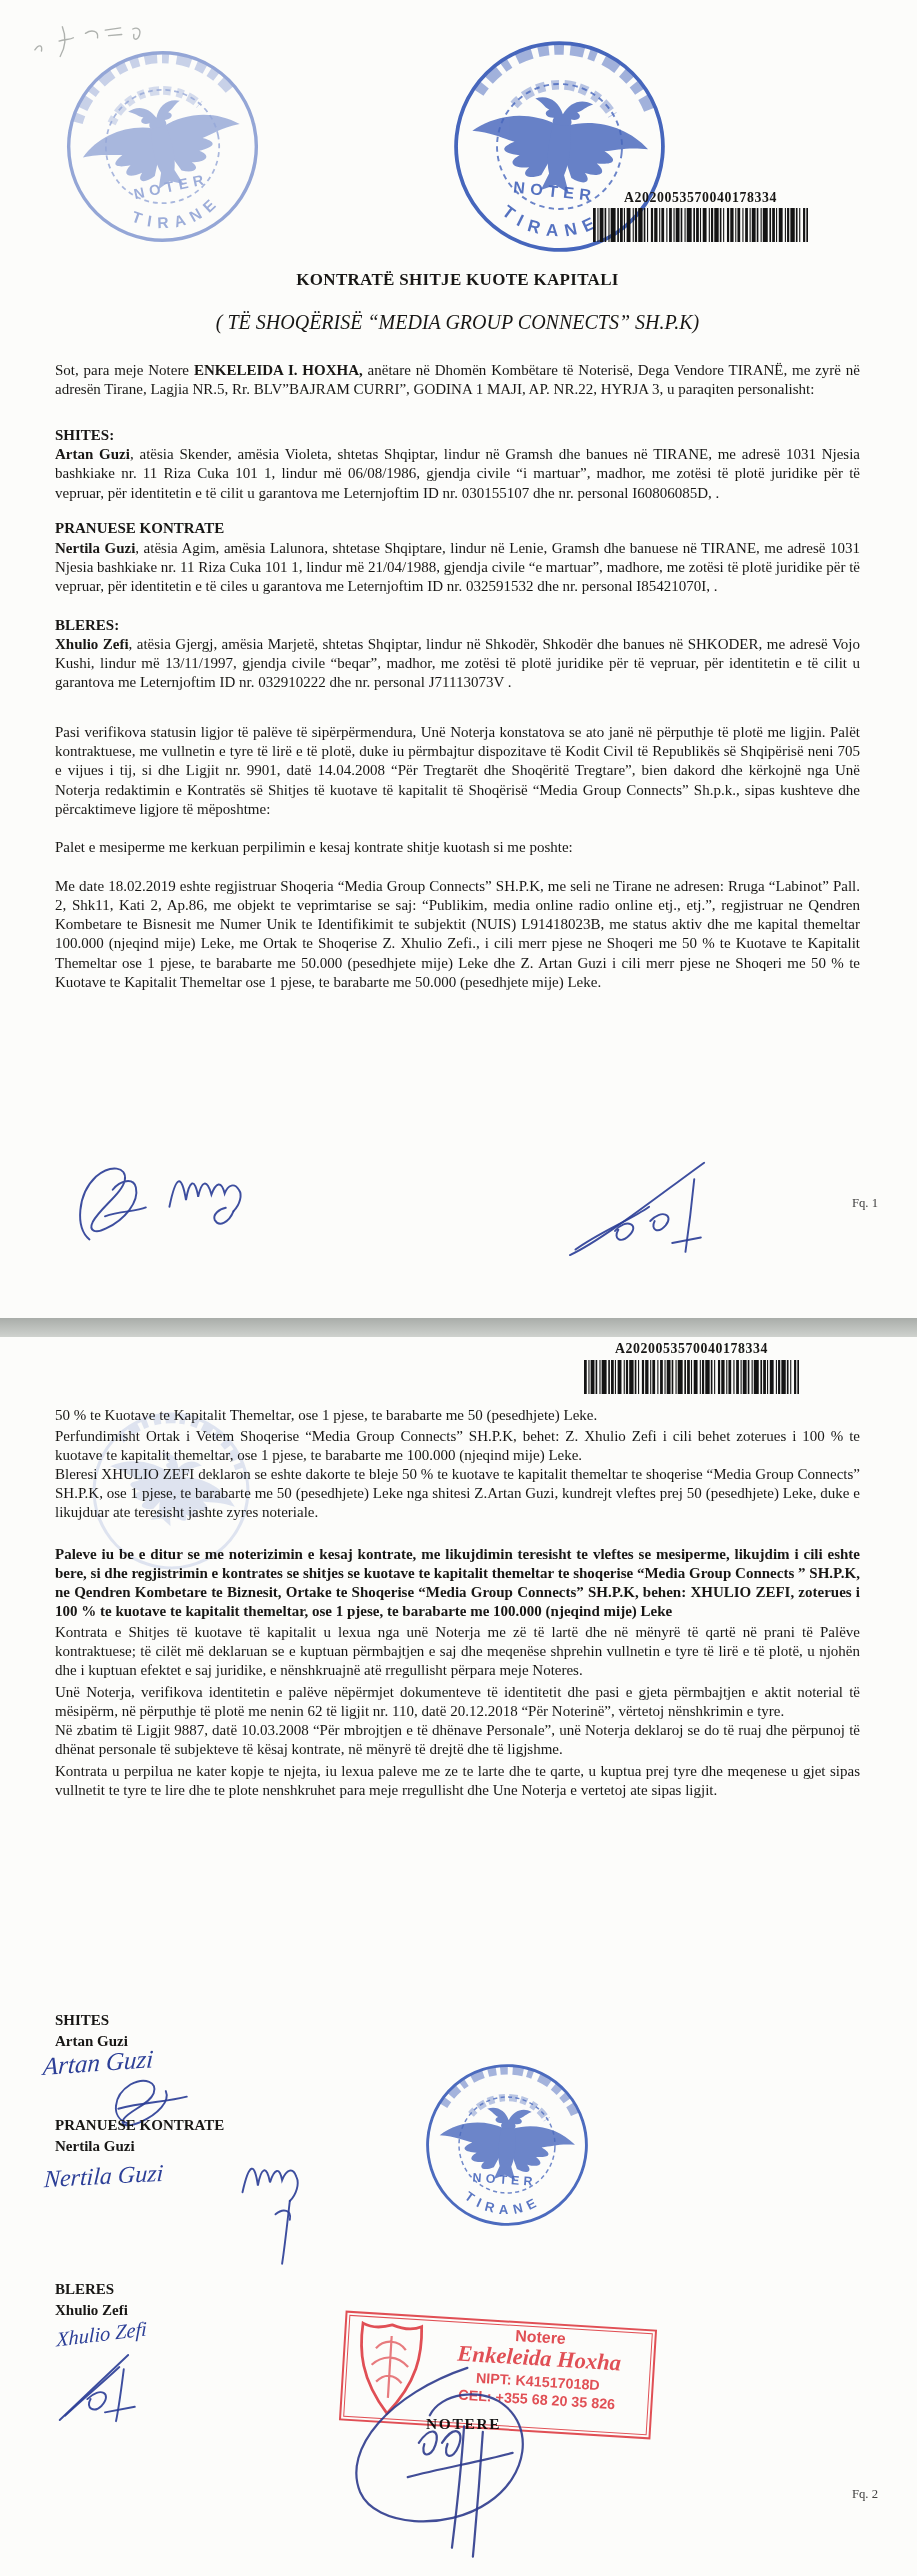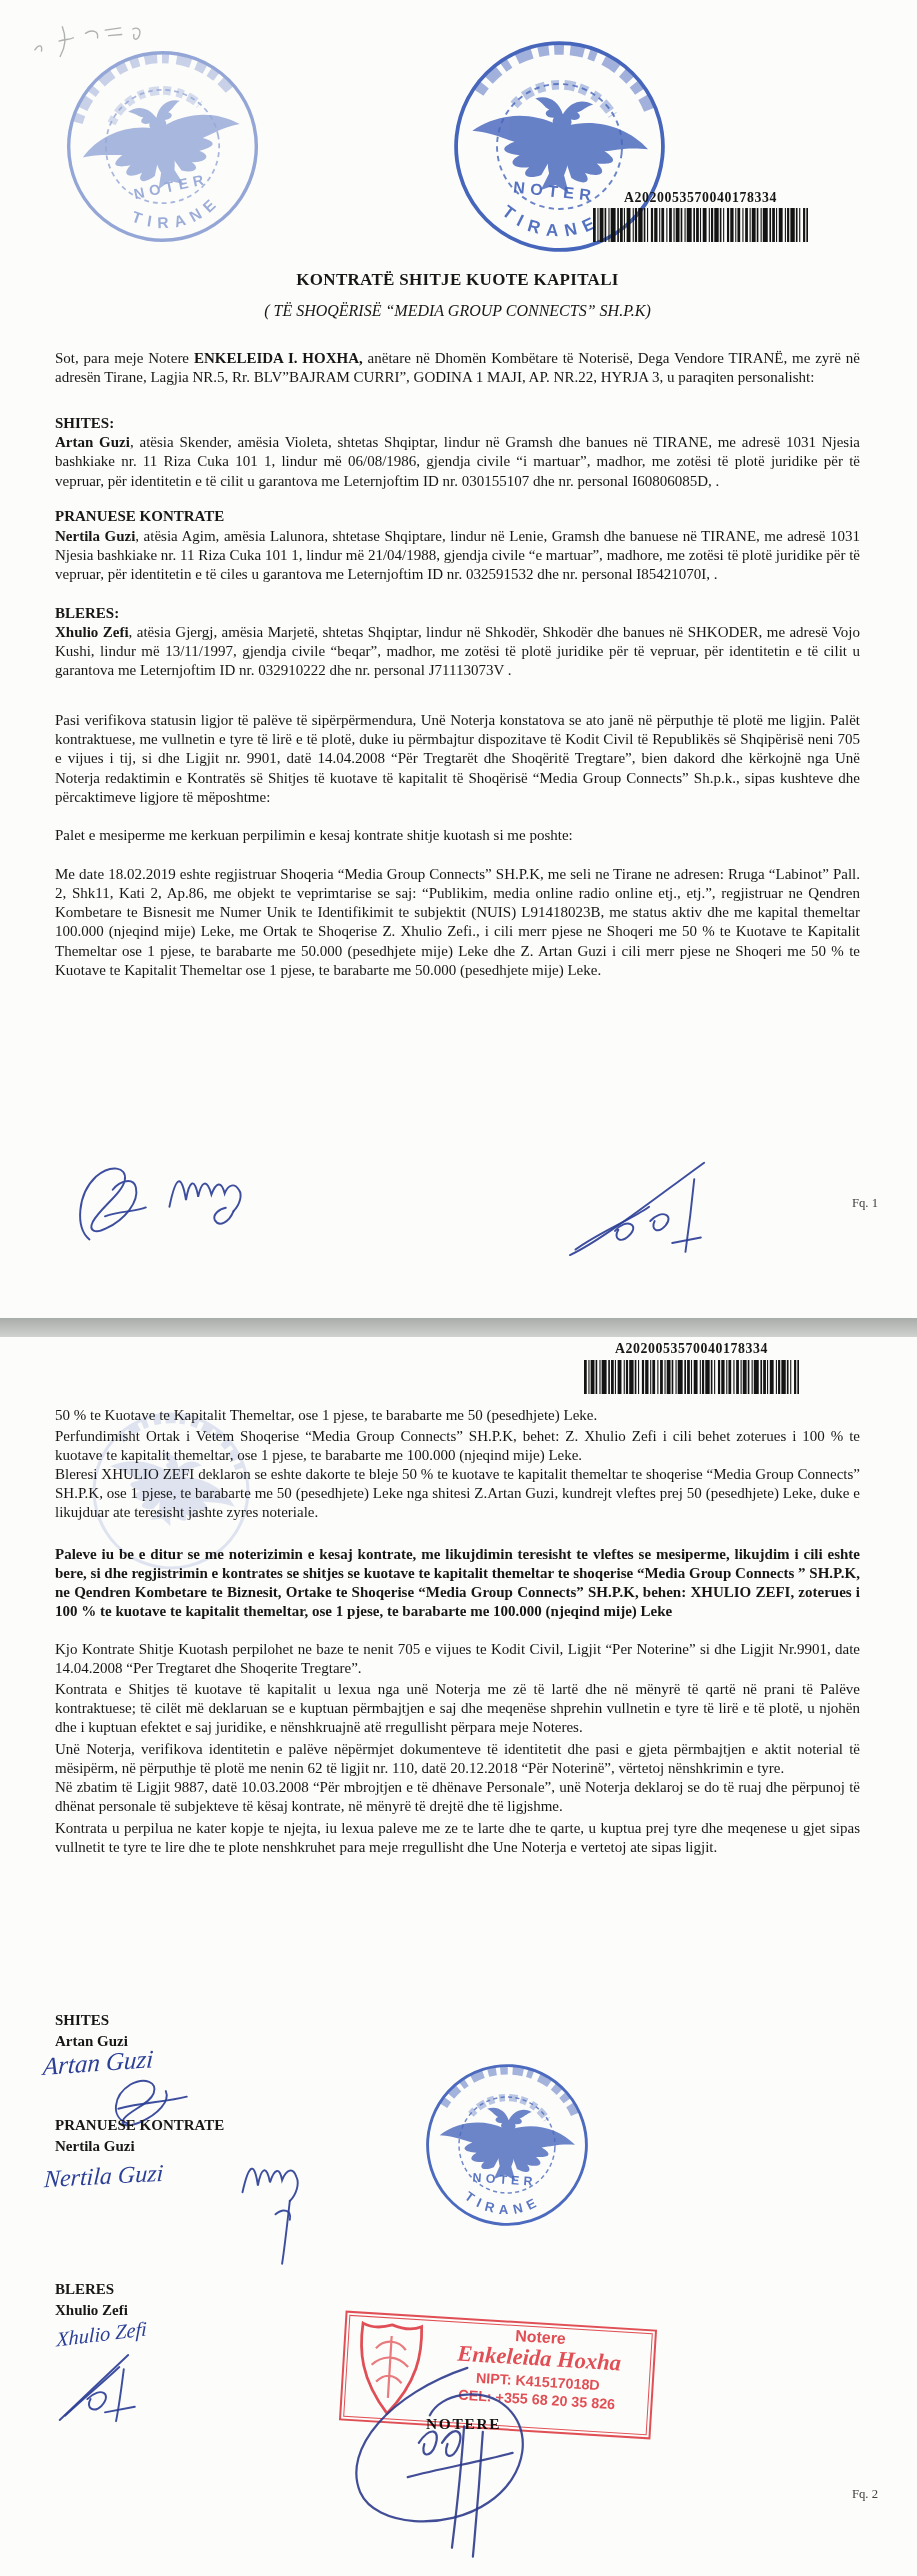--- a/index.html
+++ b/index.html
@@ -10,21 +10,21 @@
   .divider{position:absolute;top:1318px;left:0;width:917px;height:19px;
     background:linear-gradient(#a9ada9,#cfd2ce);}
   .page2{top:1337px;height:1239px;}
   
   .bt{position:absolute;left:55px;width:805px;}
   .bt1{top:269px;}
   .bt2{top:69px;}
   p{margin:0;text-align:justify;font-size:15px;line-height:19.3px;}
   .bt2 p{line-height:19px;}
   .doc-title{text-align:center;font-weight:bold;font-size:17px;line-height:21px;letter-spacing:0.3px;}
-  .doc-subtitle{text-align:center;font-style:italic;font-size:16px;line-height:21px;margin-top:10px;}
+  .doc-subtitle{text-align:center;font-style:italic;font-size:20px;line-height:21px;margin-top:22px;}
   .sec-h{font-weight:bold;text-align:left;}
   .mt50{margin-top:27.6px;}.mt48{margin-top:26.5px;}.mt30{margin-top:16.5px;}
   .mt34{margin-top:19px;}.mt54{margin-top:30px;}
   .g16{margin-top:2px;}.g42{margin-top:23px;font-weight:bold;}.g34{margin-top:19px;}
   .g4{margin-top:2.2px;}.g6{margin-top:3.3px;}
   
   .barcode-block{position:absolute;width:215px;text-align:center;}
   .bc1{left:593px;top:190px;}
   .bc2{left:584px;top:4.4px;}
   .barcode-num{font-weight:bold;font-size:13.8px;letter-spacing:0.6px;line-height:15.4px;}
@@ -173,21 +173,20 @@
       <svg class="barcode-svg" viewBox="0 0 390 62" preserveAspectRatio="none">
         <line x1="0" y1="31" x2="390" y2="31" stroke="#141414" stroke-width="62" stroke-dasharray="5 3 2 2 7 2 3 4 2 2 9 3 3 2 5 2 2 3 7 4 2 2 4 2 8 2 3 3 2 5 4 2 6 3 2 2 5 4 2 3"></line>
       </svg>
     </div>
 
     <div class="bt bt2">
       <p>50 % te Kuotave te Kapitalit Themeltar, ose 1 pjese, te barabarte me 50 (pesedhjete) Leke.</p>
       <p class="g16">Perfundimisht Ortak i Vetem Shoqerise “Media Group Connects” SH.P.K, behet:  Z. Xhulio Zefi i cili behet zoterues i 100 % te kuotave te kapitalit themeltar, ose 1 pjese, te barabarte me 100.000 (njeqind mije) Leke.</p>
       <p>Bleresi XHULIO ZEFI deklaron se eshte dakorte te bleje 50 % te kuotave te  kapitalit themeltar te shoqerise “Media Group Connects” SH.P.K, ose 1 pjese, te barabarte me 50 (pesedhjete) Leke nga shitesi Z.Artan Guzi, kundrejt vleftes prej 50 (pesedhjete) Leke, duke e likujduar ate teresisht jashte zyres noteriale.</p>
       <p class="g42">Paleve iu be e ditur se me noterizimin e kesaj kontrate,  me likujdimin teresisht te vleftes se mesiperme, likujdim i cili eshte bere, si dhe  regjistrimin e kontrates se shitjes se kuotave te kapitalit themeltar te shoqerise “Media Group Connects ” SH.P.K, ne Qendren Kombetare te Biznesit, Ortake te Shoqerise “Media Group Connects” SH.P.K,  behen: XHULIO ZEFI, zoterues i 100 % te kuotave te kapitalit themeltar, ose 1 pjese, te barabarte me 100.000 (njeqind mije) Leke</p>
-      <p class="g34">Kjo Kontrate Shitje Kuotash perpilohet ne baze te nenit 705 e vijues te Kodit Civil, Ligjit “Per Noterine” si dhe Ligjit Nr.9901, date 14.04.2008 “Per Tregtaret dhe Shoqerite Tregtare”.</p>
       <p class="g4">Kontrata e Shitjes të kuotave të kapitalit u lexua nga unë Noterja me zë të lartë dhe në mënyrë të qartë në prani të Palëve kontraktuese; të cilët më deklaruan se e kuptuan përmbajtjen e saj dhe meqenëse shprehin vullnetin e tyre të lirë e të plotë, u njohën dhe i kuptuan efektet e saj juridike, e nënshkruajnë atë rregullisht përpara meje Noteres.</p>
       <p class="g6">Unë Noterja, verifikova identitetin e palëve nëpërmjet dokumenteve të identitetit dhe pasi e gjeta përmbajtjen e aktit noterial të mësipërm, në përputhje të plotë me nenin 62 të ligjit nr. 110, datë 20.12.2018 “Për Noterinë”, vërtetoj nënshkrimin e tyre.</p>
       <p>Në zbatim të Ligjit 9887, datë 10.03.2008 “Për mbrojtjen e të dhënave Personale”, unë Noterja deklaroj se do të ruaj dhe përpunoj të dhënat personale të subjekteve të kësaj kontrate, në mënyrë të drejtë dhe të ligjshme.</p>
       <p class="g4">Kontrata u perpilua ne kater kopje te njejta, iu lexua paleve me ze te larte dhe te qarte, u kuptua prej tyre dhe meqenese u gjet sipas vullnetit te tyre te lire dhe te plote nenshkruhet para meje rregullisht dhe Une Noterja e vertetoj ate sipas ligjit.</p>
     </div>
 
     <div class="sec-h" style="position:absolute;left:55px;top:675px;font-size:15px">SHITES</div>
     <div class="sec-h" style="position:absolute;left:55px;top:696px;font-size:15px">Artan Guzi</div>
     <div class="hand-name" style="left:43px;top:712px;font-size:25px;transform:rotate(-4deg) skewX(-8deg)">Artan Guzi</div>
     <svg class="sig" style="left:94px;top:733px;width:116px;height:61px" viewBox="0 0 210 110">

